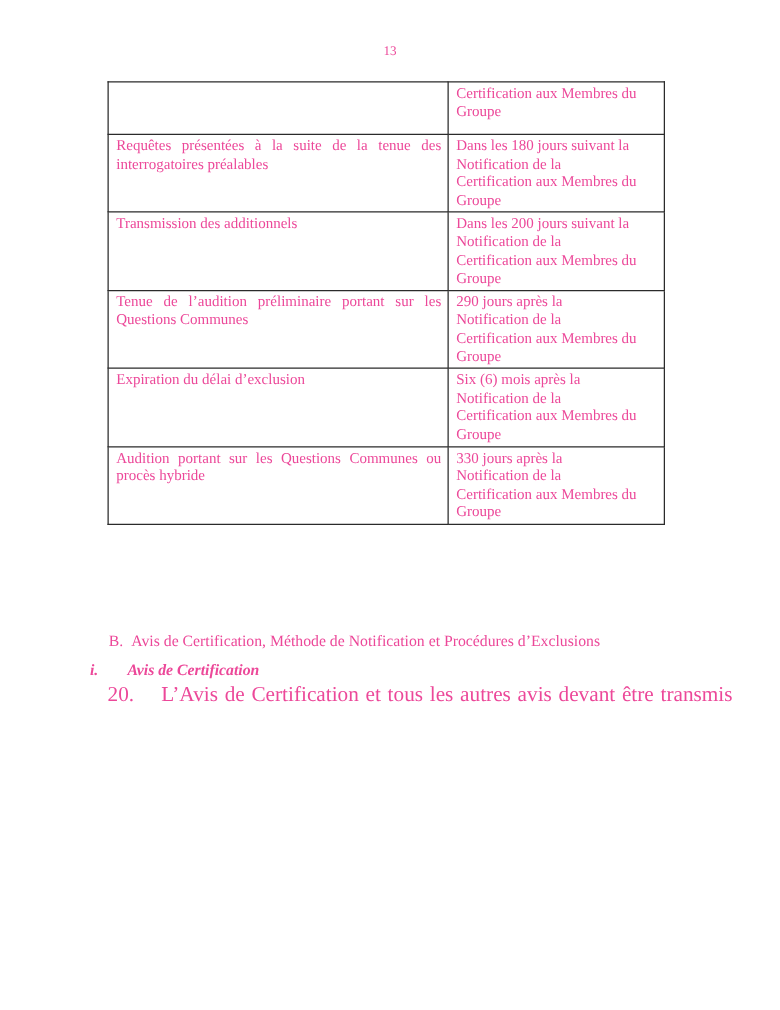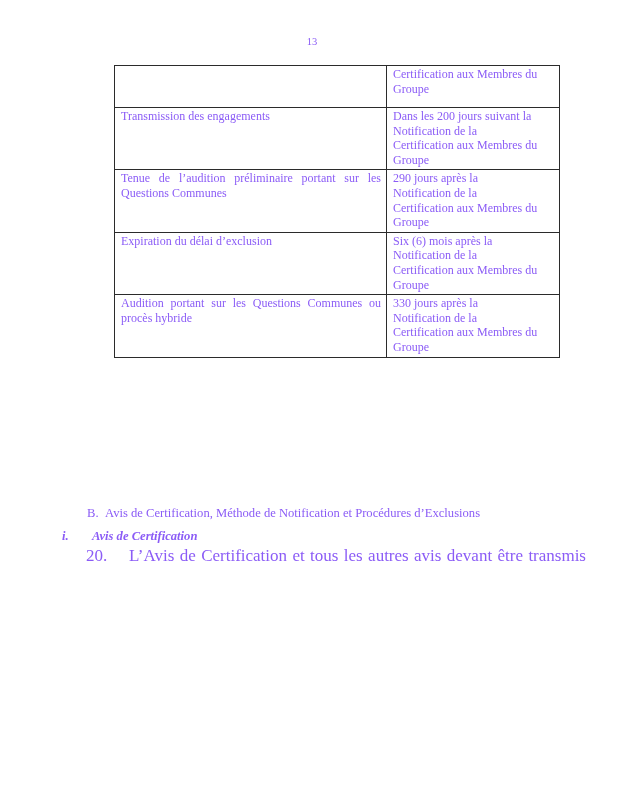--- a/index.html
+++ b/index.html
@@ -2,34 +2,34 @@
 <html><head>
 <meta charset="utf-8">
 <style>
   html, body { margin: 0; padding: 0; background: #ffffff; }
   .page {
     position: relative;
     width: 624px;
     height: 568px;
     background: #ffffff;
     font-family: "Liberation Serif", "DejaVu Serif", serif;
-    color: #8b5cf6;
+    color: #ec4899;
     overflow: hidden;
   }
   .page-number {
     position: absolute;
     top: 36px;
     left: 0;
     width: 624px;
     text-align: center;
     font-size: 10.5px;
   }
   .timeline-table {
     position: absolute;
-    left: 114px;
+    left: 86px;
     top: 65px;
     width: 421px;
     border-collapse: collapse;
     table-layout: fixed;
     padding-left: 25px;
   }
   .timeline-table td {
     border: 1px solid #2b2b2b;
     vertical-align: top;
     font-size: 12px;
@@ -44,21 +44,21 @@
     left: 87px;
     top: 506px;
     width: 480px;
     font-weight: normal;
     font-size: 12.6px;
     white-space: nowrap;
   }
   .section-b .marker { display: inline-block; width: 18px; }
   .section-i {
     position: absolute;
-    left: 62px;
+    left: 72px;
     top: 529px;
     width: 480px;
     font-weight: bold;
     font-style: italic;
     font-size: 12.6px;
     white-space: nowrap;
   }
   .section-i .marker { display: inline-block; width: 30px; }
   .para-20 {
     position: absolute;
@@ -87,21 +87,28 @@
   <div class="page-number">13</div>
 
   <table class="timeline-table">
     <tbody>
       <tr class="row-first">
         <td class="cell-left"></td>
         <td class="cell-right">Certification aux Membres du
 Groupe</td>
       </tr>
       <tr>
-        <td class="cell-left">Transmission des engagements</td>
+        <td class="cell-left">Requêtes présentées à la suite de la tenue des interrogatoires préalables</td>
+        <td class="cell-right">Dans les 180 jours suivant la
+Notification de la
+Certification aux Membres du
+Groupe</td>
+      </tr>
+      <tr>
+        <td class="cell-left">Transmission des additionnels</td>
         <td class="cell-right">Dans les 200 jours suivant la
 Notification de la
 Certification aux Membres du
 Groupe</td>
       </tr>
       <tr>
         <td class="cell-left">Tenue de l’audition préliminaire portant sur les Questions Communes</td>
         <td class="cell-right">290 jours après la
 Notification de la
 Certification aux Membres du

